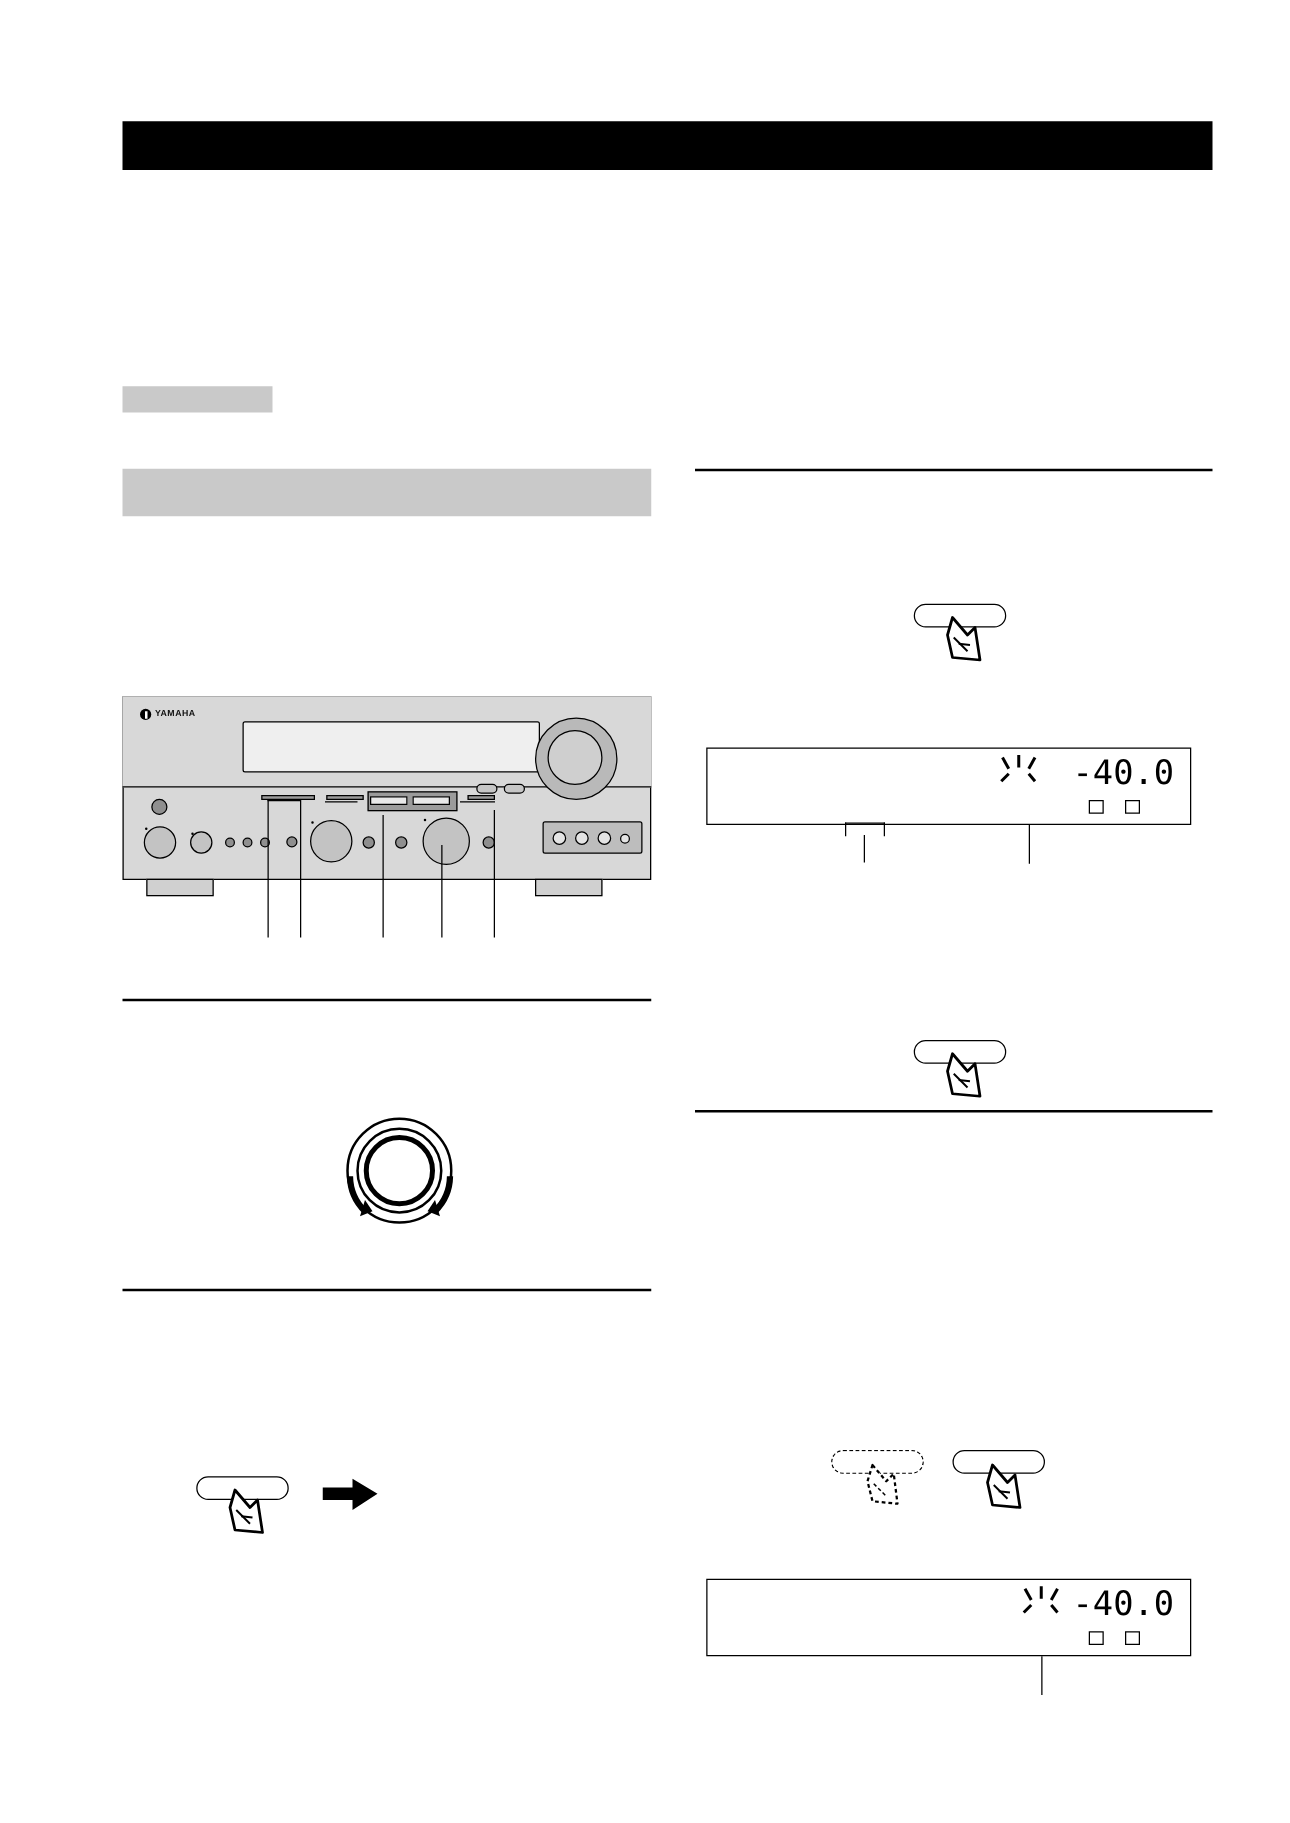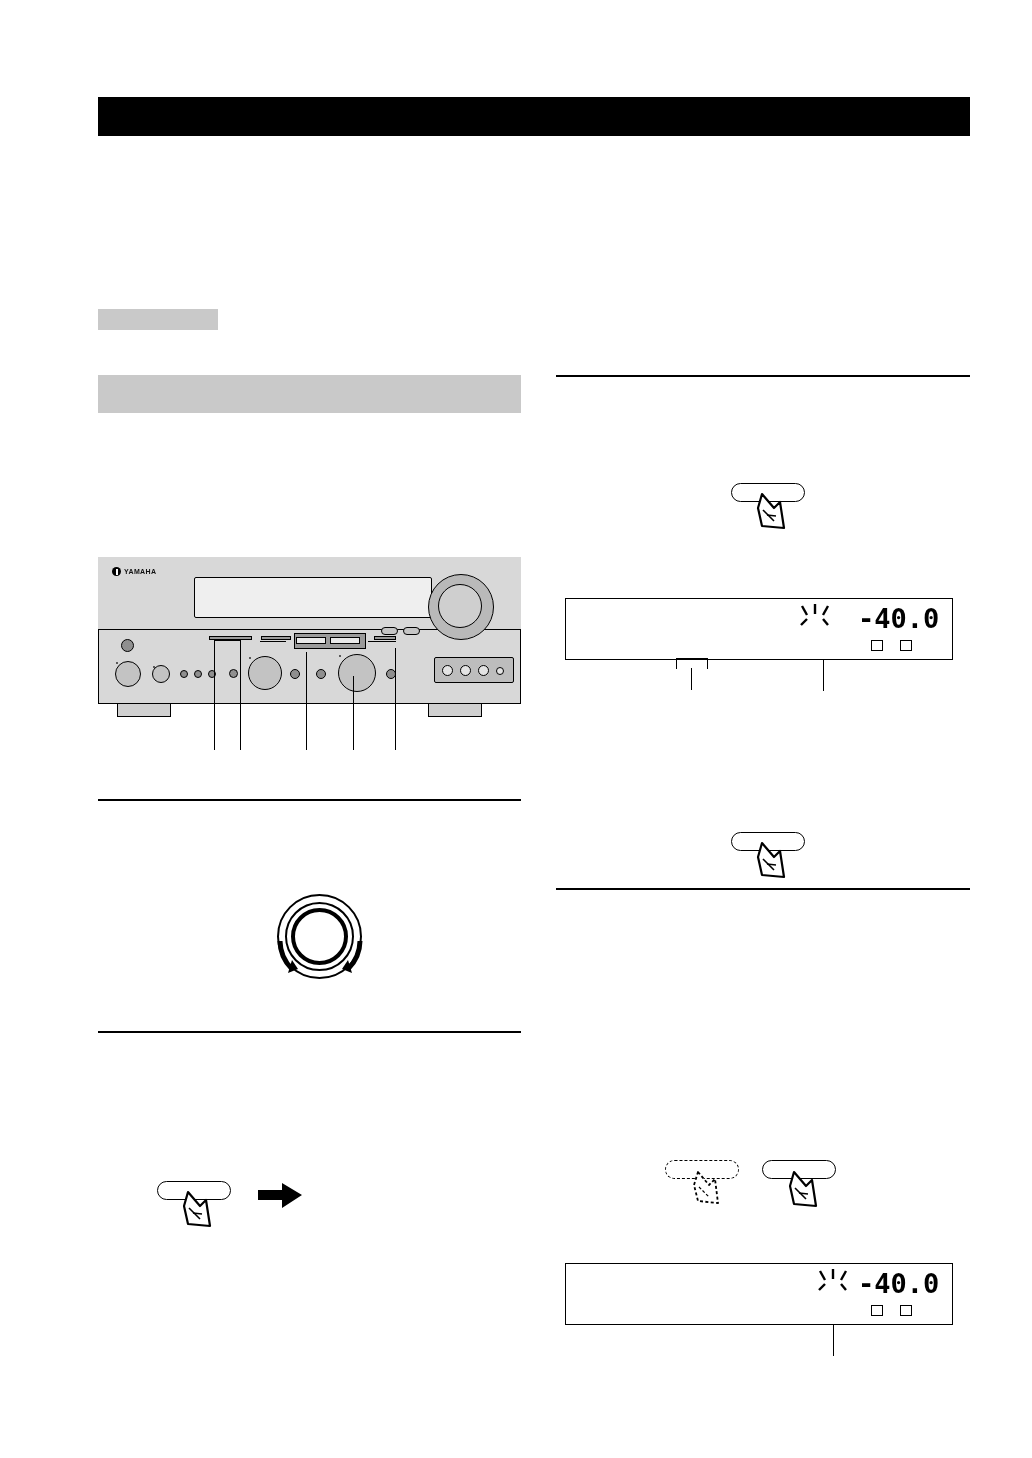--- a/index.html
+++ b/index.html
@@ -260,21 +260,21 @@
   
   .disp {
     position: absolute;
     border: 1.5px solid #000;
     box-sizing: border-box;
     background: #fff;
   }
   .disp .seg {
     position: absolute;
     font-family: "DejaVu Sans Mono", monospace;
-    font-weight: bold;
+    font-weight: normal;
     color: #000;
   }
   .sq {
     position: absolute;
     border: 1.3px solid #000;
     box-sizing: border-box;
     background: #fff;
   }
   .flashmark {
     position: absolute;

